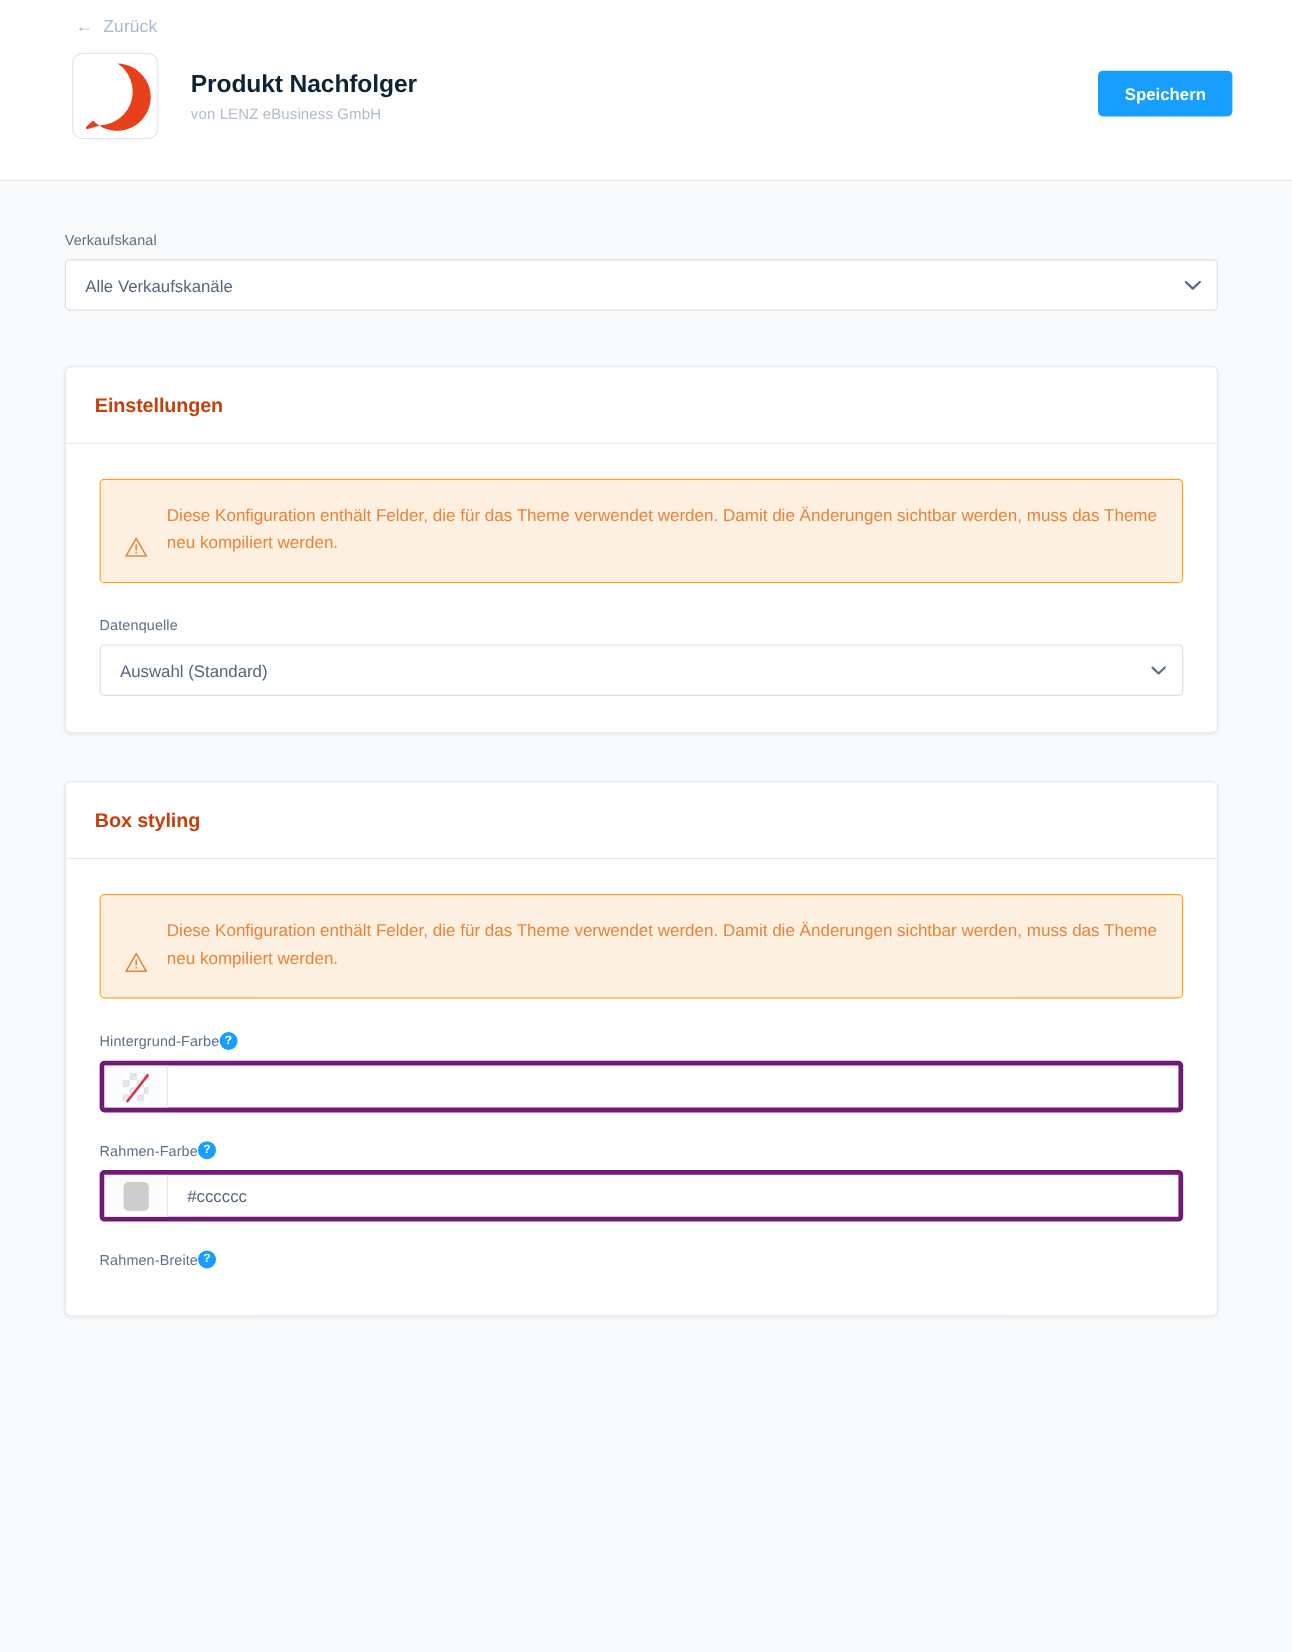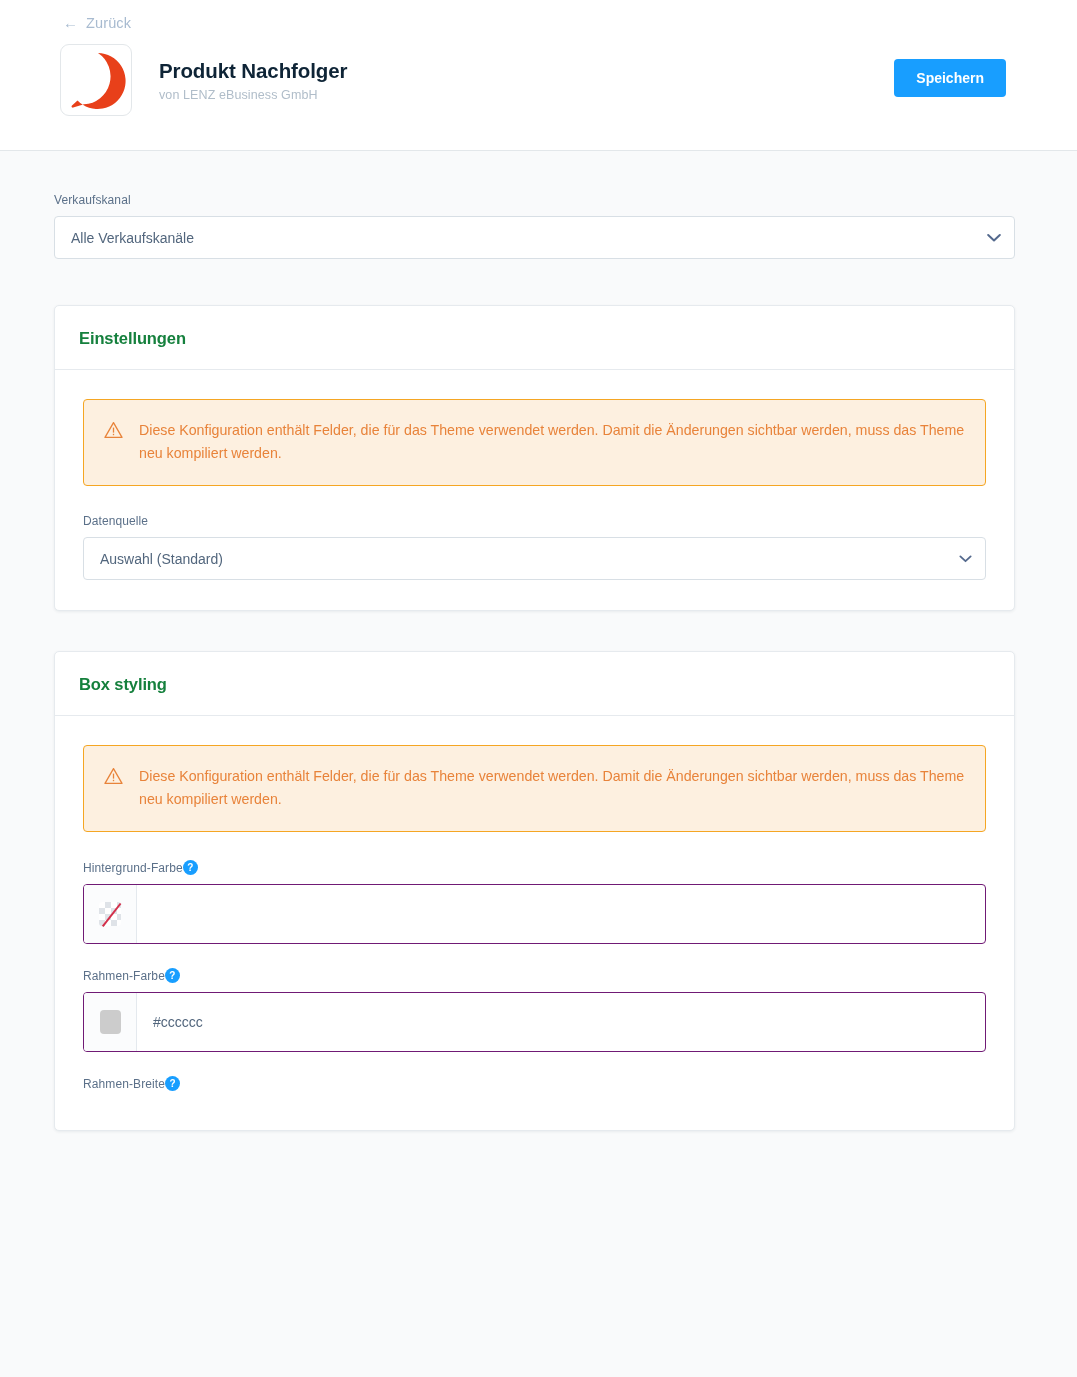--- a/index.html
+++ b/index.html
@@ -62,21 +62,21 @@
   }
   .app-vendor {
     font-size: 12.5px;
     color: #b0bdc9;
     margin-top: 4px;
     letter-spacing: .1px;
   }
 
   .save-button {
     position: absolute;
-    right: 71px;
+    right: 50px;
     top: 59px;
     background: #189eff;
     color: #ffffff;
     border: none;
     border-radius: 4px;
     font-family: "Liberation Sans", sans-serif;
     font-size: 14px;
     font-weight: bold;
     padding: 12px 22px;
     cursor: pointer;
@@ -130,34 +130,34 @@
     box-shadow: 0 1px 3px rgba(18,38,63,.07);
     margin-bottom: 40px;
   }
   .card-header {
     padding: 23px 24px 21px 24px;
     border-bottom: 1px solid #e6eaee;
   }
   .card-title {
     font-size: 16.5px;
     font-weight: bold;
-    color: #15803d;
+    color: #c2410c;
     letter-spacing: -.1px;
   }
   .card-body { padding: 29px 28px 30px 28px; }
 
   
   .alert {
     background: #fdf0e0;
     border: 1px solid #f5a623;
     border-radius: 4px;
     padding: 19px 20px 20px 20px;
     display: flex;
     gap: 16px;
-    align-items: flex-start;
+    align-items: flex-end;
     margin-bottom: 28px;
   }
   .alert-icon { flex: none; margin-top: 2px; line-height: 0; }
   .alert-text {
     color: #e8833a;
     font-size: 14.2px;
     line-height: 1.62;
     letter-spacing: 0;
   }
 
@@ -182,24 +182,24 @@
     display: flex;
     align-items: center;
     justify-content: center;
     cursor: pointer;
     flex: none;
     line-height: 1;
   }
 
   .color-input {
     display: flex;
-    border: 1px solid #701a75;
-    border-radius: 4px;
-    background: #ffffff;
-    height: 60px;
+    border: 4px solid #701a75;
+    border-radius: 4px;
+    background: #ffffff;
+    height: 43px;
     overflow: hidden;
   }
   .color-swatch-cell {
     width: 53px;
     flex: none;
     border-right: 1px solid #e4e9ee;
     background: #fbfcfd;
     display: flex;
     align-items: center;
     justify-content: center;

